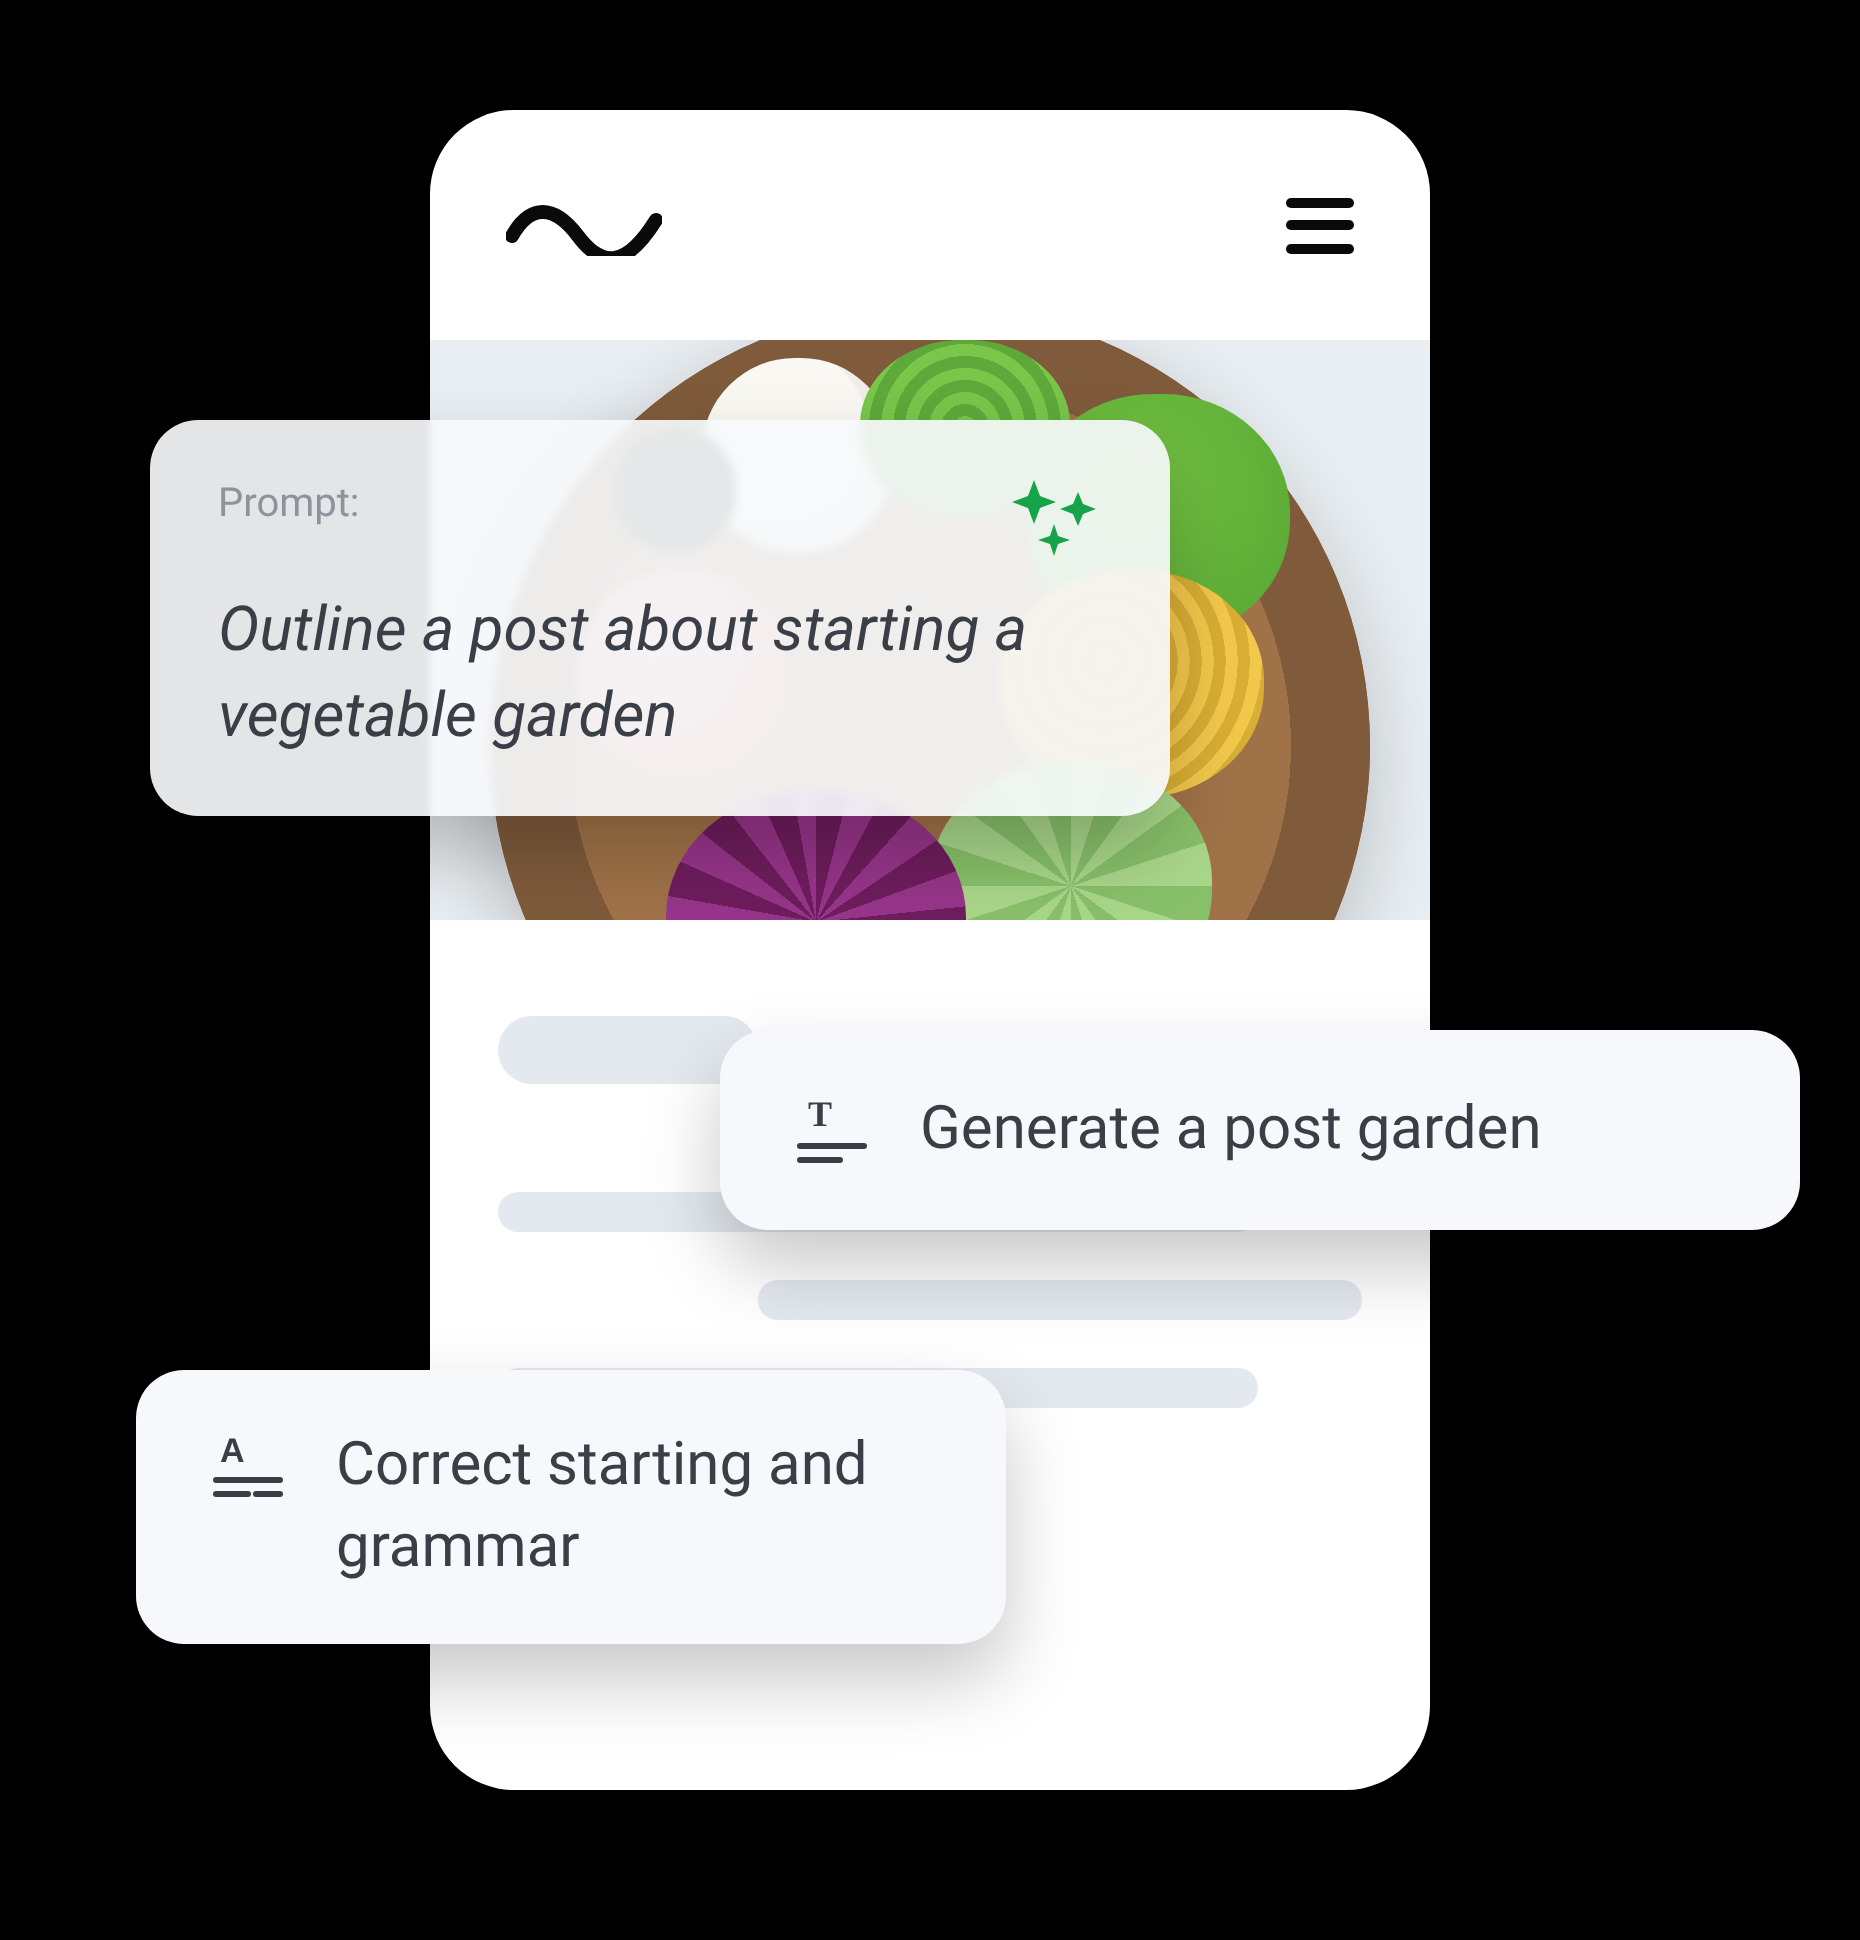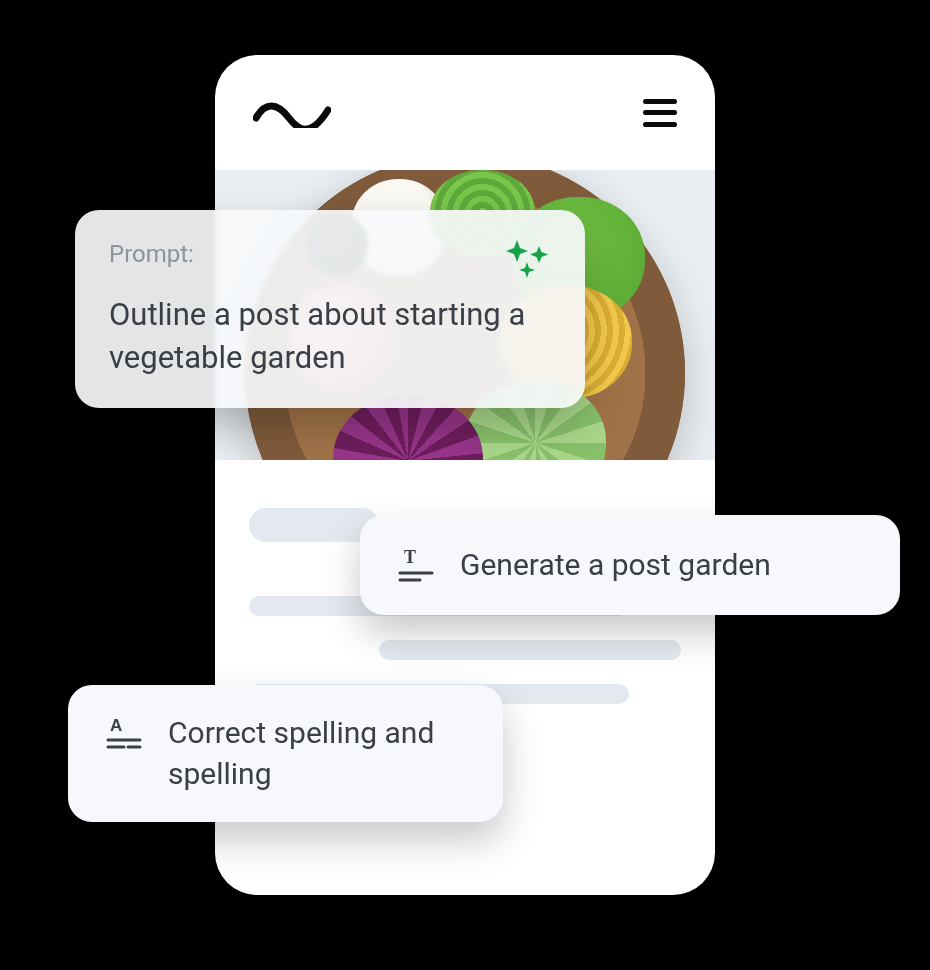--- a/index.html
+++ b/index.html
@@ -121,26 +121,27 @@
       background: rgba(246,248,251,0.92);
       backdrop-filter: blur(2px);
     }
     .prompt-header {
       display: flex;
       justify-content: space-between;
       align-items: flex-start;
     }
     .prompt-label {
       color: #8b939d;
-      font-size: 24px;
+      font-size: 20px;
     }
     .prompt-body {
       color: #3a3f47;
       font-size: 31px;
       line-height: 1.38;
+      font-style: italic;
     }
     .sparkle svg { display: block; }
 
     .card.gen-title {
       left: 360px;
       top: 515px;
       width: 540px;
     }
     .card.spellcheck {
       left: 68px;
@@ -225,16 +226,16 @@
 
   <div class="card spellcheck">
     <span class="ticon icon">
       <svg width="40" height="40" viewBox="0 0 40 40">
         <text x="6" y="16" font-family="Helvetica, Arial, sans-serif" font-size="17" font-weight="600" fill="#3a3f47">A</text>
         <line x1="4" y1="25" x2="36" y2="25" stroke="#3a3f47" stroke-width="3" stroke-linecap="round"></line>
         <line x1="4" y1="32" x2="20" y2="32" stroke="#3a3f47" stroke-width="3" stroke-linecap="round"></line>
         <line x1="24" y1="32" x2="36" y2="32" stroke="#3a3f47" stroke-width="3" stroke-linecap="round"></line>
       </svg>
     </span>
-    <span>Correct spelling and spelling</span>
+    <span>Correct starting and grammar</span>
   </div>
 
 </div>
 
 </body></html>

